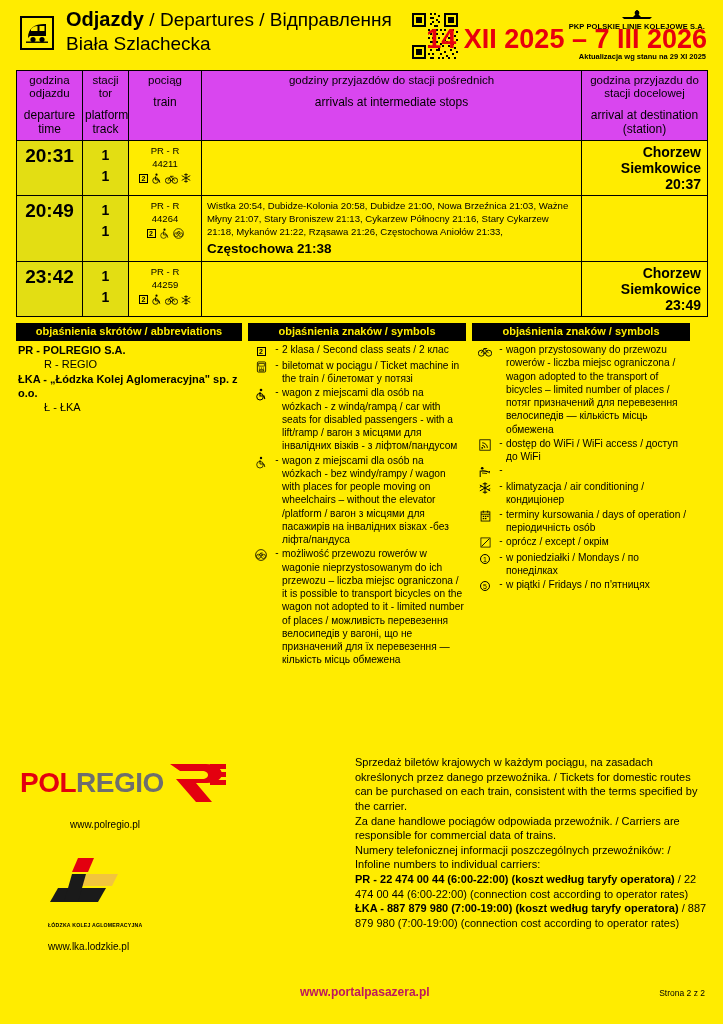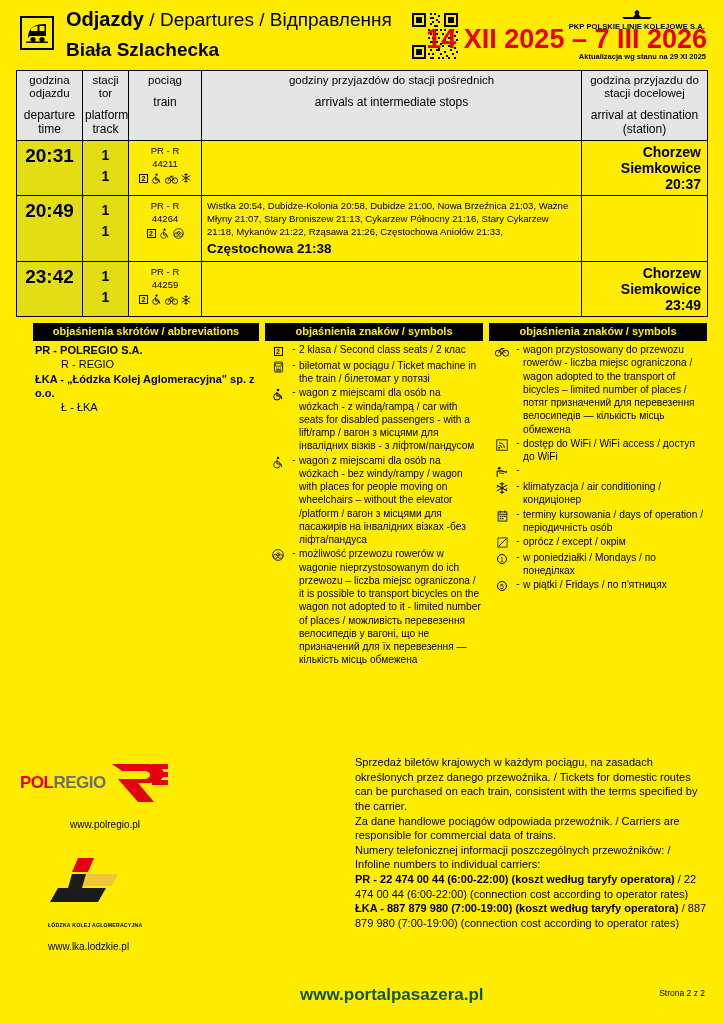--- a/index.html
+++ b/index.html
@@ -19,21 +19,21 @@
   .train-badge {
     position:absolute; left:20px; top:16px;
     width: 34px; height: 34px; border: 2px solid #000;
     display:flex; align-items:center; justify-content:center;
     background:#FFEC00;
   }
   .train-badge svg { width:26px; height:26px; display:block; }
   .title-block { position:absolute; left:66px; top:8px; }
   .title-line1 { font-size: 20px; font-weight:bold; line-height: 1.15; white-space:nowrap;}
   .title-line1 .it { font-weight:normal; font-size:19px;}
-  .title-line2 { font-size: 19px; font-weight:bold; line-height:1.2; margin-top:8px;}
+  .title-line2 { font-size: 19px; font-weight:normal; line-height:1.2; margin-top:2px;}
 
   .qr { position:absolute; left:412px; top:13px; width:46px; height:46px; }
   .qr svg { display:block; }
 
   .pkp-logo { position:absolute; right:18px; top:10px; text-align:center; }
   .pkp-wing { font-size: 11px; line-height:8px; letter-spacing:-1px;}
   .pkp-text { font-size: 7.5px; font-weight:bold; letter-spacing:0.1px; margin-top:1px;}
 
   .daterange {
     position:absolute; right:16px; top:24px;
@@ -41,21 +41,21 @@
     white-space:nowrap;
   }
   .updated {
     position:absolute; right:17px; top:52px;
     font-size: 7.5px; font-weight:bold; color:#000;
   }
 
   
   .tbl { width: 691px; margin: 2px 16px 0 16px; border-collapse: collapse; table-layout: fixed; }
   .tbl td, .tbl th { border: 1.5px solid #000; vertical-align: top; padding: 0; }
-  .hdr td { background: #e5e5e5; text-align:center; padding: 3px 2px 4px 2px; }
+  .hdr td { background: #d946ef; text-align:center; padding: 3px 2px 4px 2px; }
   .hdr .pl { font-size: 11.5px; line-height:1.12; font-weight:normal; }
   .hdr .en { font-size: 12px; line-height:1.15; margin-top:9px; }
 
   .c-time  { width: 66px; }
   .c-plat  { width: 46px; }
   .c-train { width: 73px; }
   .c-stops { width: 380px; }
   .c-dest  { width: 126px; }
 
   .row td { padding: 3px 4px 3px 4px; }
@@ -77,21 +77,21 @@
     text-align:center;font-weight:bold;
   }
   .cell-stops { font-size: 9.6px; line-height: 1.35; padding: 4px 5px 3px 5px !important; }
   .cell-dest {
     font-size: 14px; font-weight:bold; text-align:right; vertical-align:bottom;
     padding: 3px 6px 3px 4px !important;
   }
   .stops-dest { text-align:left; font-size:13.5px; font-weight:bold; margin-top:1px; }
 
   
-  .legend { display:flex; gap:6px; margin: 6px 16px 0 16px; justify-content: flex-end; }
+  .legend { display:flex; gap:6px; margin: 6px 16px 0 16px; }
   .lg-col { width: 226px; }
   .lg-col.mid, .lg-col.right { width: 218px; }
   .lg-title {
     background:#000; color:#FFEC00; font-size: 11px; font-weight:bold;
     padding: 2px 6px; text-align:center; line-height:1.25;
   }
   .lg-body { padding: 2px 2px 0 2px; font-size: 10px; line-height:1.28; }
 
   .abbr { font-size: 11px; line-height: 1.3; }
   .abbr .b { font-weight:bold; }
@@ -108,35 +108,35 @@
   }
   .circnum {
     display:inline-block; width:10px;height:10px;border:1px solid #000;border-radius:50%;
     font-size:7px;line-height:9px;text-align:center;
   }
 
   
   .footer-wrap { position:absolute; left:0; top:745px; width:723px; }
   .logos { position:absolute; left:20px; top:15px; width:300px; }
   .polregio-logo { display:flex; align-items:center; gap:2px; }
-  .pr-word { font-size: 17px; font-weight:bold; letter-spacing:-0.5px; }
+  .pr-word { font-size: 28px; font-weight:bold; letter-spacing:-0.5px; }
   .pr-pol { color:#E3000F; }
   .pr-regio { color:#6E6E6E; }
   .pr-mark svg { display:block; }
   .url { font-size: 10px; margin-top: 13px; padding-left: 50px; }
   .lka-logo { margin-top: 26px; padding-left: 28px;}
   .lka-cap { font-size: 5.2px; font-weight:bold; letter-spacing:0.2px; margin-top:2px; }
   .url2 { font-size: 10px; margin-top: 13px; padding-left: 28px;}
 
   .terms { position:absolute; left:355px; top:10px; width: 352px; font-size: 11px; line-height:1.33;}
   .terms p { margin: 0; }
   .terms .bold { font-weight:bold; }
 
   .botbar { position:absolute; left:0; top:985px; width:723px; padding: 0 18px; }
-  .portal { position:absolute; left:300px; top:0; font-size: 17px; font-weight:bold; color:#14532d; }
+  .portal { position:absolute; left:300px; top:0; font-size: 12px; font-weight:bold; color:#be185d; }
   .strona { position:absolute; right:18px; top:3px; font-size: 8.5px; }
 </style>
 </head>
 <body>
 
 <div class="page">
 
   <div class="header">
     <div class="train-badge">
       <svg viewBox="0 0 26 26" aria-hidden="true">

